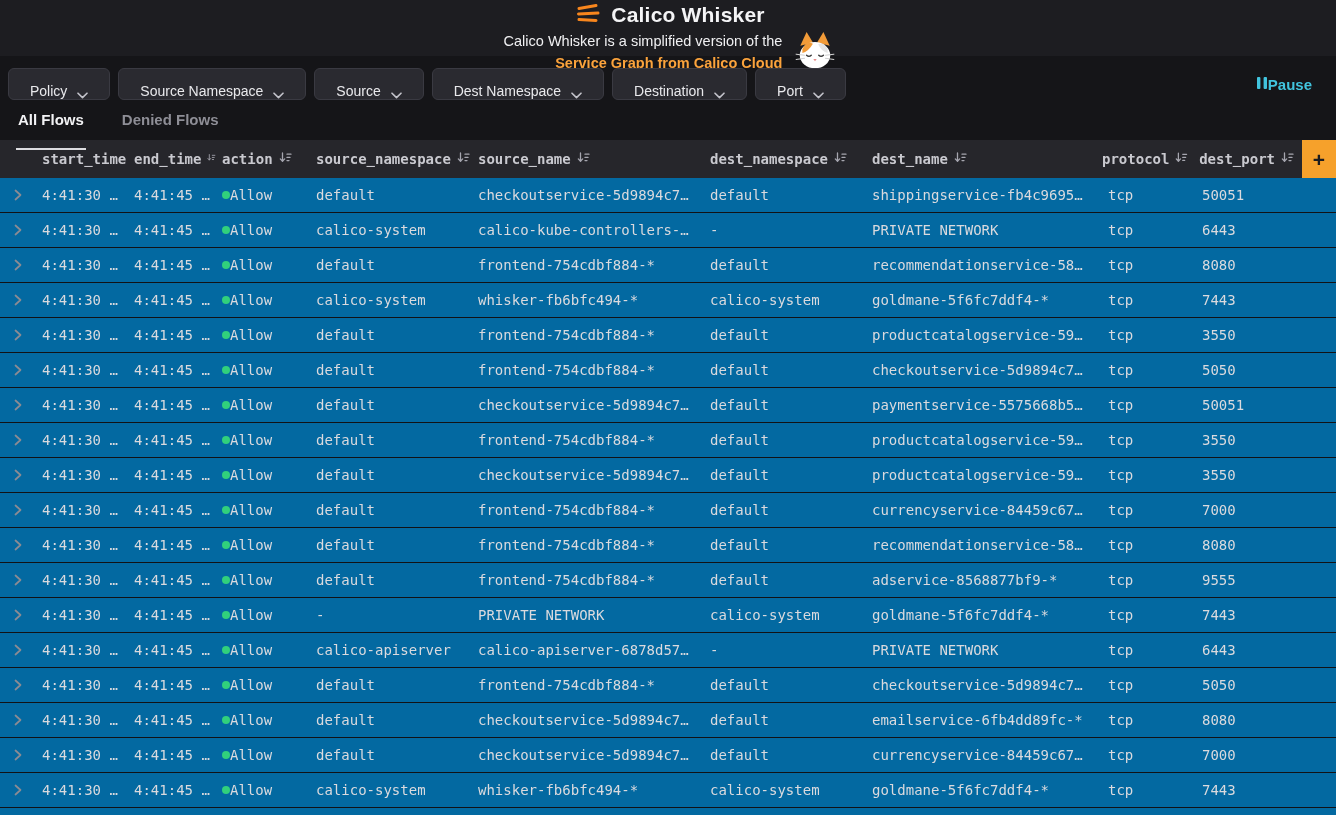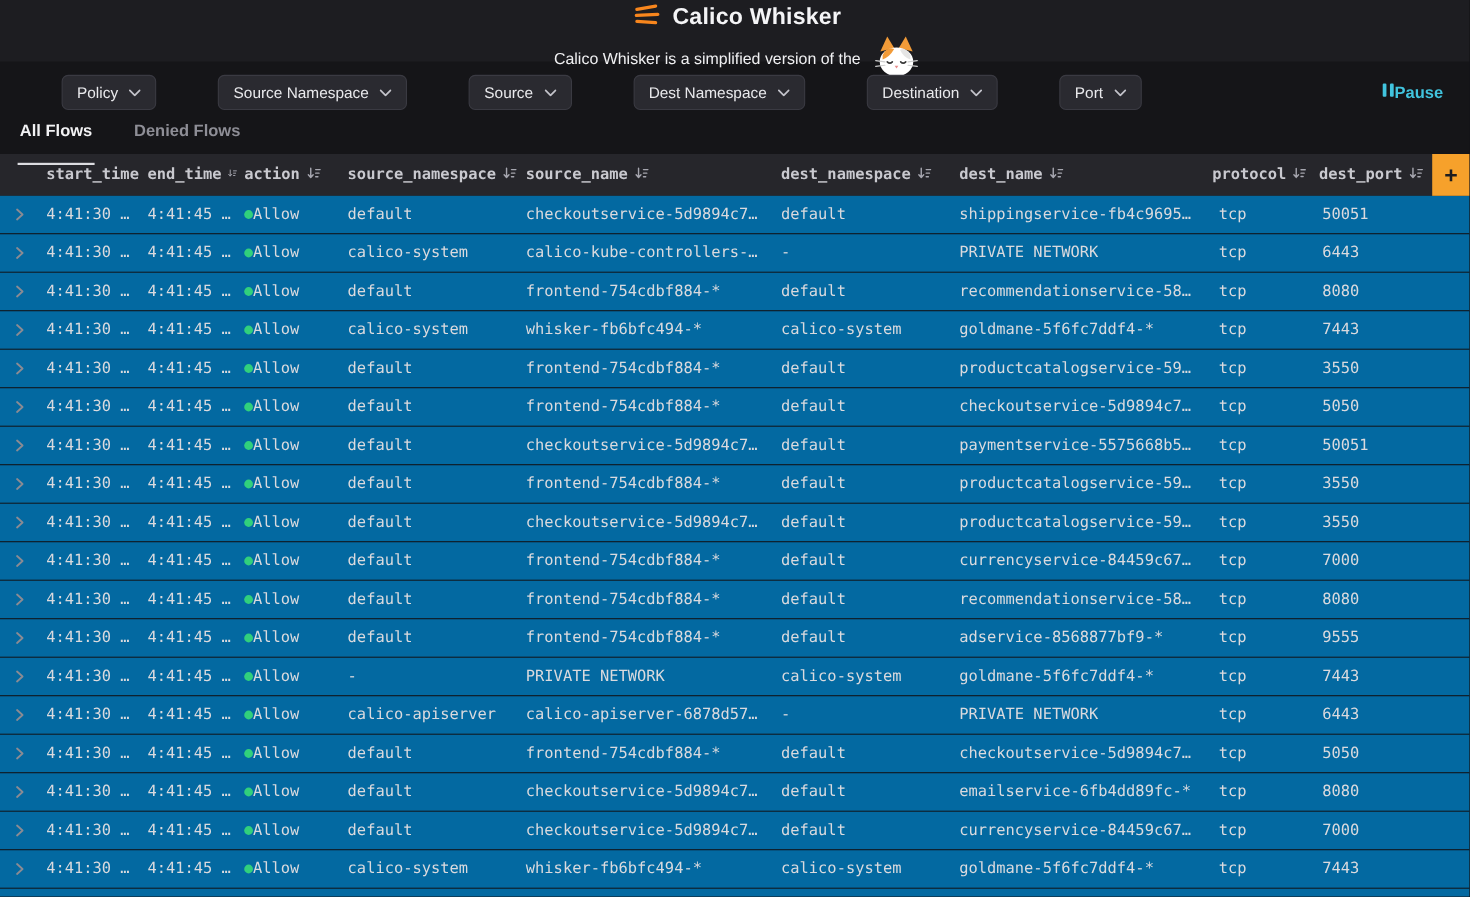--- a/index.html
+++ b/index.html
@@ -8,21 +8,21 @@
   
   .topbar { height:56px; background:#1d1d21; display:flex; align-items:center; justify-content:space-between; padding:0 10px 0 14px;flex-direction:column; }
   .brand { display:flex; align-items:center; gap:10px; }
   .brand-title { color:#f4f4f6; font-size:21px; font-weight:700; letter-spacing:.2px; }
   .topbar-right { display:flex; align-items:center; gap:12px;justify-content:space-between; }
   .tagline-block { text-align:right; font-size:14.5px; color:#f0f0f2; line-height:1.5; }
   .tagline-link { color:var(--link-orange,#fba33c); font-weight:700; text-decoration:none; cursor:pointer; display:inline-block; }
 
   
   .filterbar { margin-top:12px; padding:0 8px; display:flex; align-items:center; gap:8px; height:32px; }
-  .filter-btn { display:flex; align-items:center; gap:10px; background:#2a2a30; border:1px solid #3a3a42; border-radius:6px; color:#e9e9ec; font:14px "Liberation Sans",sans-serif; padding:0 13px; height:32px; cursor:pointer; white-space:nowrap;margin-left:48px; }
+  .filter-btn { display:flex; align-items:flex-end; gap:10px; background:#2a2a30; border:1px solid #3a3a42; border-radius:6px; color:#e9e9ec; font:14px "Liberation Sans",sans-serif; padding:0 21px; height:32px; cursor:pointer; white-space:nowrap; }
   .pause-btn { margin-left:auto; display:flex; align-items:center; gap:0; background:none; border:none; color:var(--pause-teal,#41c4de); font:600 15px "Liberation Sans",sans-serif; padding:0 16px; cursor:pointer; }
 
   
   .tabs { display:flex; gap:34px; padding:0 16px; margin-top:9px; height:31px; align-items:flex-start; }
   .tab { background:none; border:none; font:600 15px "Liberation Sans",sans-serif; color:#8e8e96; padding:2px 2px 20px; cursor:pointer; }
   .tab.active { color:#f2f2f4; border-bottom:2px solid #dcdce0; }
 
   
   .flow-table { font-family:"DejaVu Sans Mono", monospace; }
   .thead, .tr { display:grid; grid-template-columns:36px 92px 88px 94px 162px 232px 162px 236px 94px 106px 34px; align-items:center; }
@@ -47,20 +47,21 @@
         <path d="M4 8.5 L21 5.5" stroke="#f8861d" stroke-width="3" stroke-linecap="round"></path>
         <path d="M3.5 14 L23 13" stroke="#f8861d" stroke-width="3" stroke-linecap="round"></path>
         <path d="M4 19.5 L21 20.5" stroke="#f8861d" stroke-width="3" stroke-linecap="round"></path>
       </svg>
     </span>
     <span class="brand-title">Calico Whisker</span>
   </div>
   <div class="topbar-right">
     <div class="tagline-block">
       <div>Calico Whisker is a simplified version of the</div>
+      <a class="tagline-link">Service Graph from Calico Cloud</a>
     </div>
     <span>
       <svg width="42" height="42" viewBox="0 0 40 40">
         <polygon points="6,15 12,2 18,12" fill="#f29b38"></polygon>
         <polygon points="22,12 28,2 34,15" fill="#f29b38"></polygon>
         <ellipse cx="20" cy="24" rx="14.5" ry="12.5" fill="#ffffff"></ellipse>
         <path d="M8 18 Q12 10 18 13 Q14 20 8 22 Z" fill="#f29b38"></path>
         <path d="M32 18 Q28 11 23 13.5 Q26 20 32 22 Z" fill="#e5e5e5"></path>
         <path d="M12 24 q2.2 2.2 4.4 0" stroke="#3a3a3a" stroke-width="1.4" fill="none" stroke-linecap="round"></path>
         <path d="M23.6 24 q2.2 2.2 4.4 0" stroke="#3a3a3a" stroke-width="1.4" fill="none" stroke-linecap="round"></path>

